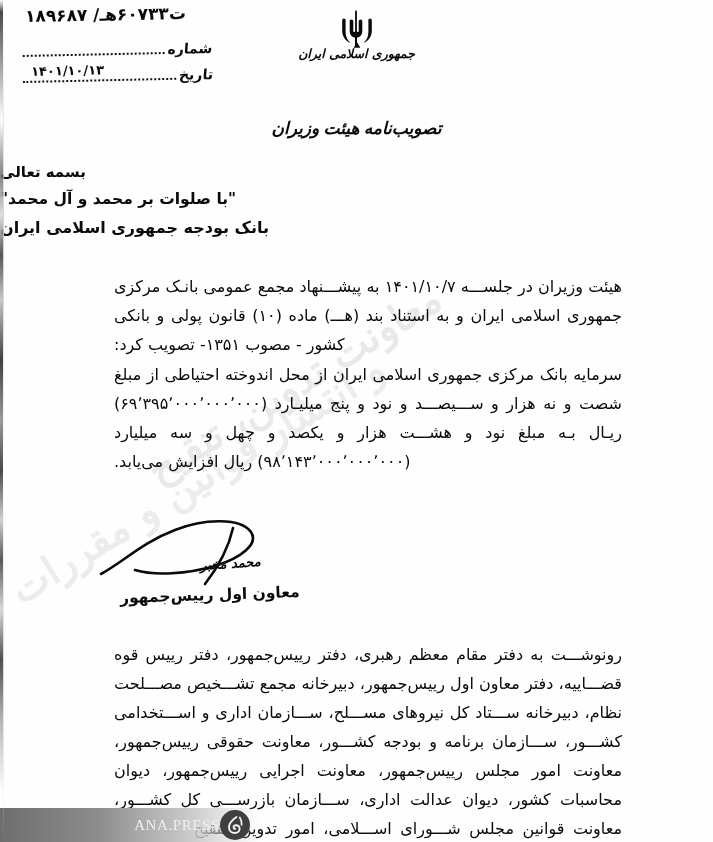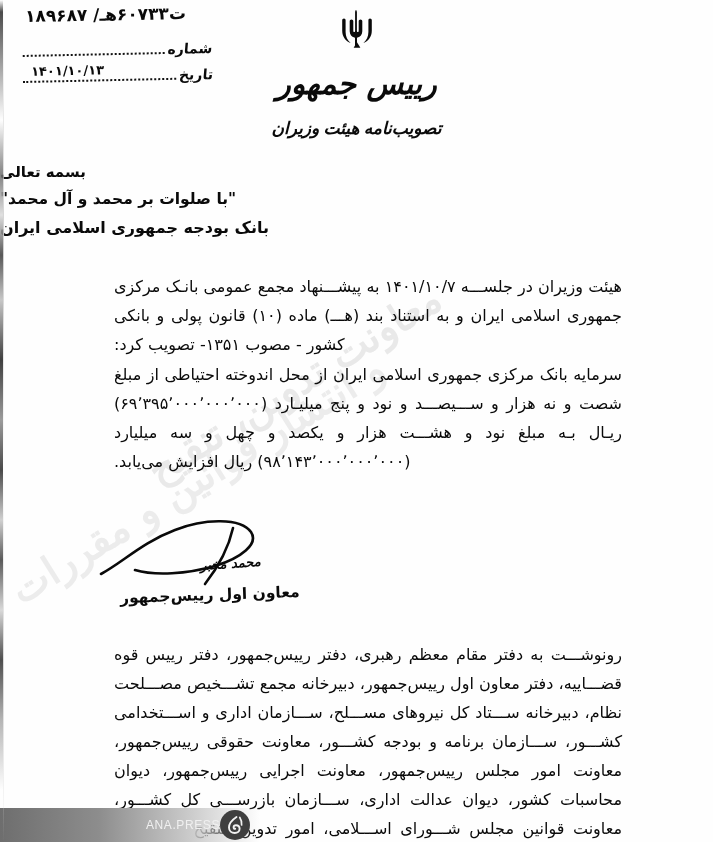--- a/index.html
+++ b/index.html
@@ -280,22 +280,22 @@
     margin-right: 10px;
     position: relative;
     flex: none;
     display: flex;
     align-items: center;
     justify-content: center;
   }
   .footer-logo svg { display: block; }
   .footer-text {
     color: #f0f0f0;
-    font-family: Liberation Sans, sans-serif;
-    font-size: 12px;
+    font-family: Liberation Serif, serif;
+    font-size: 15px;
     letter-spacing: .6px;
     direction: ltr;
   }
 </style>
 </head>
 <body>
 
 <div class="page">
 
   <div class="scan-edge"></div>
@@ -325,21 +325,21 @@
     <svg width="46" height="44" viewBox="0 0 46 44" xmlns="http://www.w3.org/2000/svg">
       <g fill="#0a0a0a">
         <path d="M23 4 c-1.1 0 -1.9 0.9 -1.9 2.0 l0 18.5 c0 1.0 -0.3 1.6 -0.9 1.6 -0.6 0 -0.9 -0.6 -0.9 -1.6 l0 -9.2 c0 -1.0 -0.8 -1.8 -1.8 -1.8 -1.0 0 -1.8 0.8 -1.8 1.8 l0 10.0 c0 3.3 2.1 5.6 4.6 6.3 l0.7 0.2 0 7.9 2.0 0 0 -7.9 0.7 -0.2 c2.5 -0.7 4.6 -3.0 4.6 -6.3 l0 -10.0 c0 -1.0 -0.8 -1.8 -1.8 -1.8 -1.0 0 -1.8 0.8 -1.8 1.8 l0 9.2 c0 1.0 -0.3 1.6 -0.9 1.6 -0.6 0 -0.9 -0.6 -0.9 -1.6 l0 -18.5 c0 -1.1 -0.8 -2.0 -1.9 -2.0 z"></path>
         <path d="M10.0 12.5 c-1.0 0 -1.8 0.8 -1.8 1.8 l0 10.4 c0 5.9 3.6 10.4 8.4 12.4 -3.2 -2.6 -5.0 -6.4 -5.0 -11.0 l0 -11.8 c0 -1.0 -0.7 -1.8 -1.6 -1.8 z"></path>
         <path d="M36.0 12.5 c1.0 0 1.8 0.8 1.8 1.8 l0 10.4 c0 5.9 -3.6 10.4 -8.4 12.4 3.2 -2.6 5.0 -6.4 5.0 -11.0 l0 -11.8 c0 -1.0 0.7 -1.8 1.6 -1.8 z"></path>
         <path d="M23 36.2 l-3.4 5.6 6.8 0 z"></path>
       </g>
     </svg>
   </div>
 
-  <div class="title-president">رییس جمهور</div>
+  <div class="emblem-caption">جمهوری اسلامی ایران</div>
   <div class="title-resolution">تصویب‌نامه هیئت وزیران</div>
 
   <div class="invocation inv-1">بسمه تعالی</div>
   <div class="invocation inv-2">"با صلوات بر محمد و آل محمد"</div>
   <div class="invocation inv-3">بانک بودجه جمهوری اسلامی ایران</div>
 
   <div class="body-block para-1">هیئت وزیران در جلســـه ۱۴۰۱/۱۰/۷ به پیشـــنهاد مجمع عمومی بانـک مرکزی جمهوری اسلامی ایران و به استناد بند (هـــ) ماده (۱۰) قانون پولی و بانکی کشور - مصوب ۱۳۵۱- تصویب کرد:</div>
   <div class="body-block para-2">سرمایه بانک مرکزی جمهوری اسلامی ایران از محل اندوخته احتیاطی از مبلغ شصت و نه هزار و ســـیصـــد و نود و پنج میلیـارد (۶۹٬۳۹۵٬۰۰۰٬۰۰۰٬۰۰۰) ریـال بـه مبلغ نود و هشـــت هزار و یکصد و چهل و سه میلیارد (۹۸٬۱۴۳٬۰۰۰٬۰۰۰٬۰۰۰) ریال افزایش می‌یابد.</div>
 
   <div class="signature">

